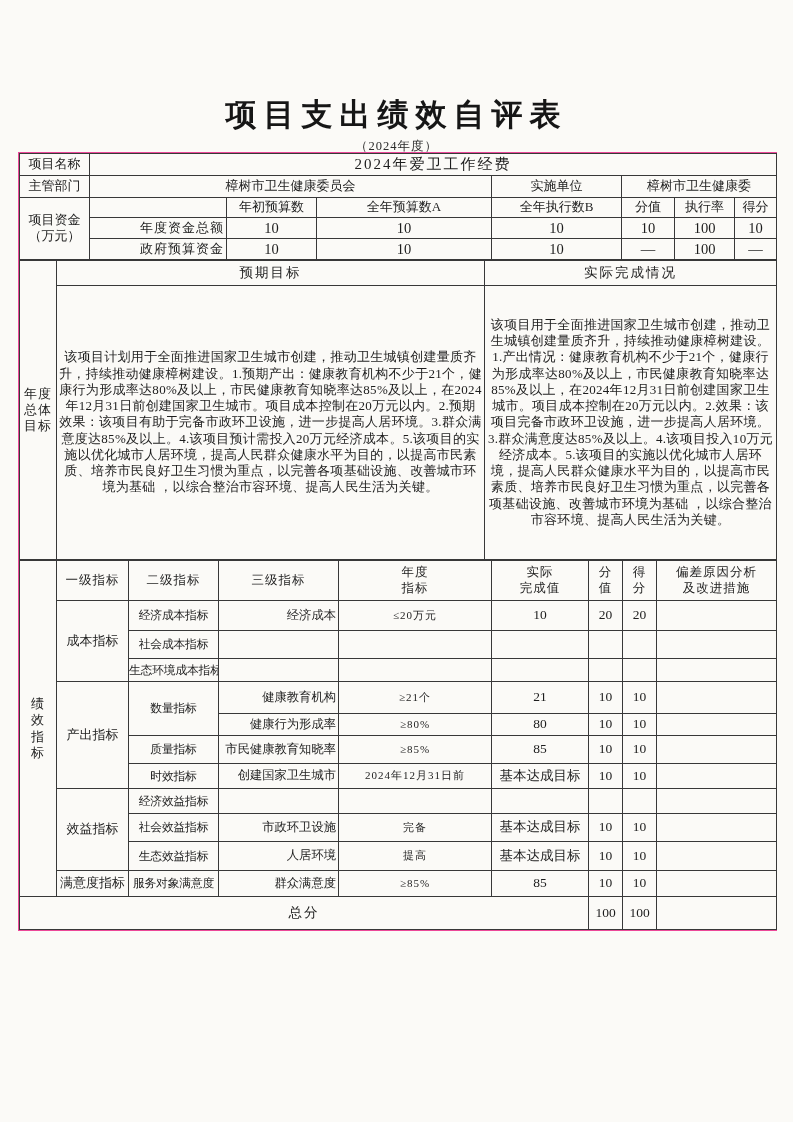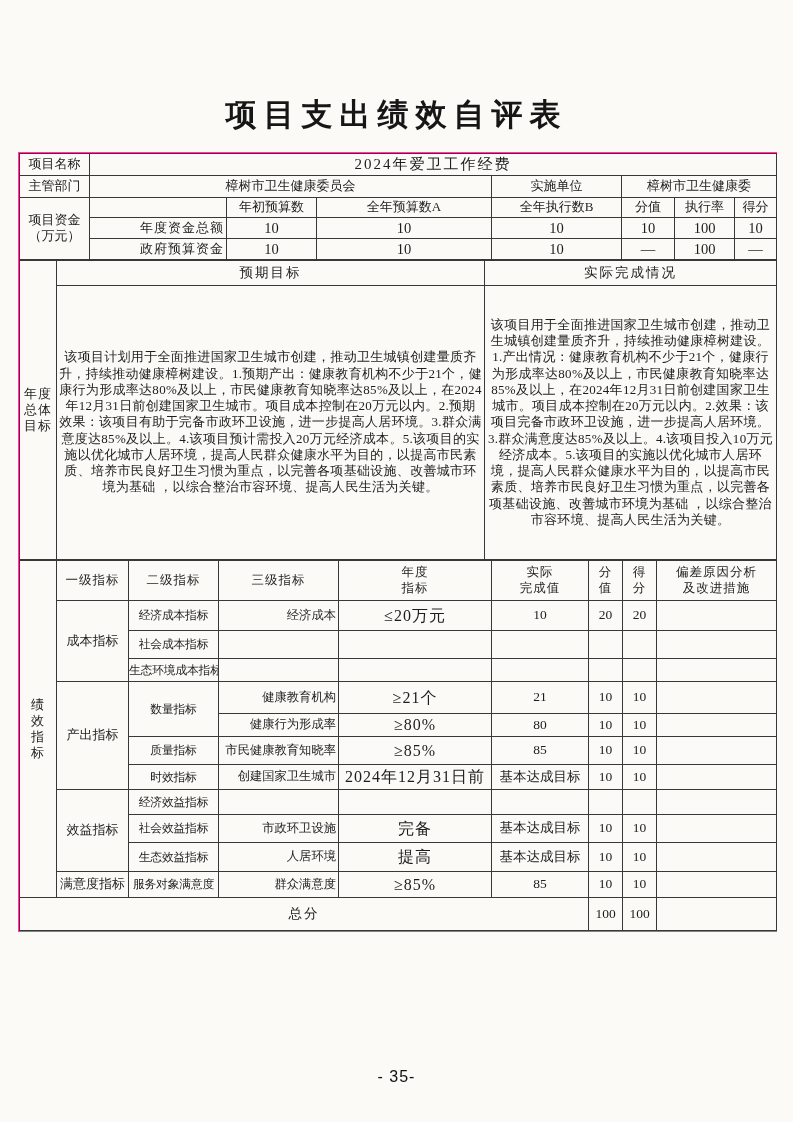--- a/index.html
+++ b/index.html
@@ -52,36 +52,37 @@
     font-size:14.6px;line-height:20.6px;letter-spacing:0.3px;
     padding:6px 10px;
   }
   .goal-expected{vertical-align:middle;}
   .goal-actual{vertical-align:top;padding-top:5px;line-height:20px;}
   
   .ind td{font-size:12.5px;}
   .ind .hcell{font-size:12.5px;letter-spacing:1px;}
   .ind .l2{white-space:nowrap;font-size:11.8px;letter-spacing:-0.2px;padding:1px 0;}
   .ind .l3{text-align:right;padding-left:4px;white-space:nowrap;font-size:12.3px;}
-  .ind .annual{font-size:16px;letter-spacing:1px;}
+  .ind .annual{font-size:11px;letter-spacing:1px;}
   .ind .val{font-size:13.5px;}
   .ind .total-label{font-size:13.5px;letter-spacing:2px;}
   .page-number{
     position:absolute;top:1068px;left:0;width:100%;
     text-align:center;
     font-family:"Liberation Sans","DejaVu Sans",sans-serif;
     font-size:16px;color:#111;letter-spacing:1px;
   }
 </style>
 </head>
 <body>
 
 <div class="page">
 
   <div class="doc-title">项目支出绩效自评表</div>
+  <div class="doc-subtitle">（2024年度）</div>
 
   <div class="sheet">
 
     <table class="tbl top">
       <colgroup>
         <col style="width:70px">
           <col style="width:137px">
           <col style="width:90px">
           <col style="width:175px">
         <col style="width:130px">
@@ -295,14 +296,13 @@
       <tr style="height:33px">
         <td colspan="6" class="total-label">总分</td>
         <td class="val">100</td>
         <td class="val">100</td>
         <td></td>
       </tr>
     </tbody>
       </table>
   </div>
 
-  <div class="page-number">- 35-</div>
 </div>
 
 </body></html>

